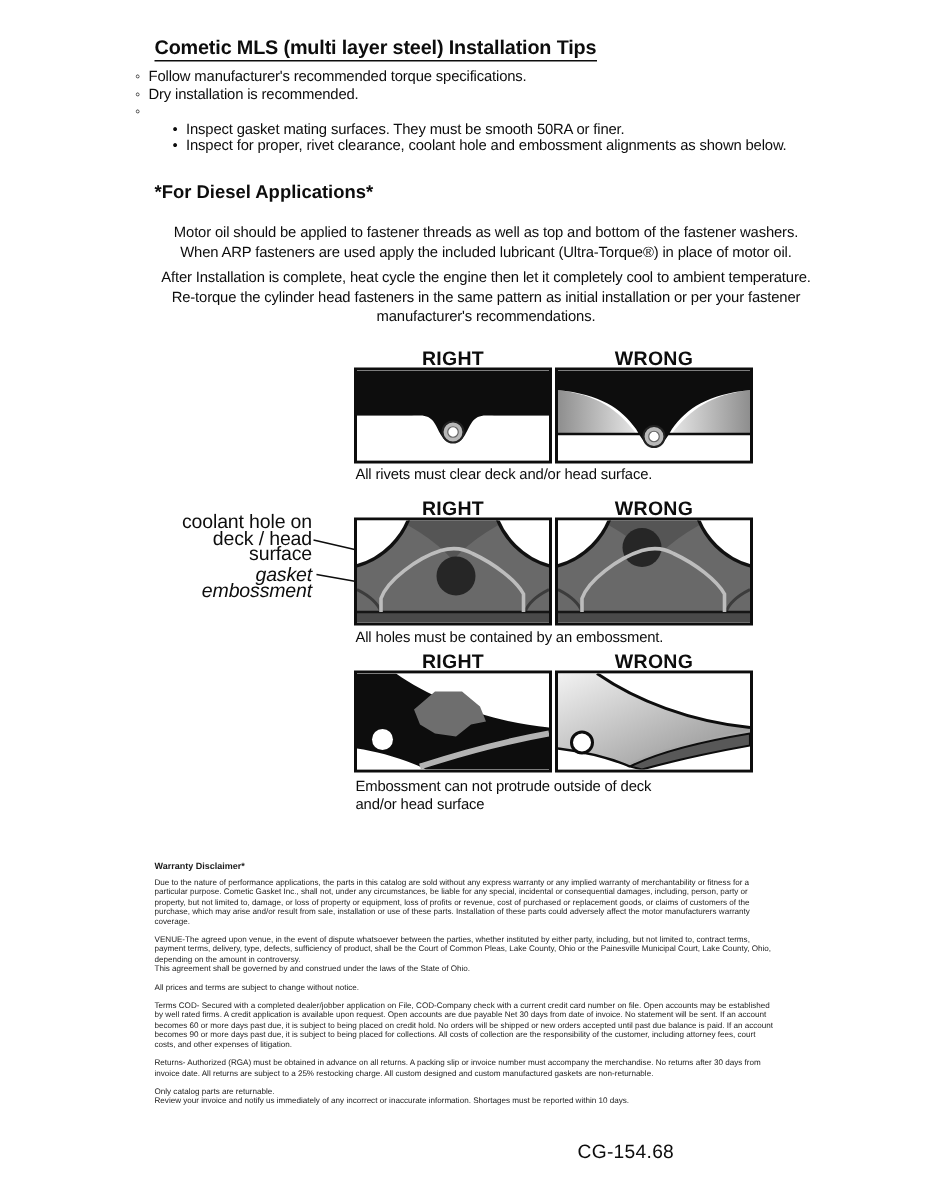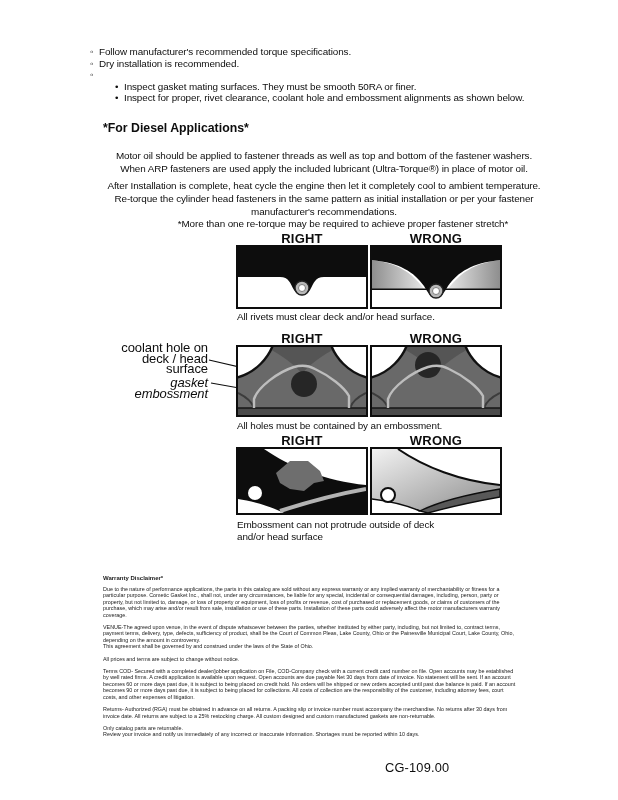--- a/index.html
+++ b/index.html
@@ -50,20 +50,21 @@
   #warranty .wh{font-size:6px;font-weight:bold;margin:0 0 5px 0;}
   #warranty p{font-size:5.4px;line-height:6.4px;margin:0 0 6px 0;white-space:pre-line;}
 
   #pagenum{position:absolute;left:385px;top:760px;font-size:12.8px;letter-spacing:0.2px;}
 </style>
 </head>
 <body>
 
 <div class="page">
 
+  <div id="title">Cometic MLS (multi layer steel) Installation Tips</div>
 
   <div id="bullets">
     <div class="b">
       <span class="m">◦</span>
       <span>Follow manufacturer's recommended torque specifications.</span>
     </div>
     <div class="b">
       <span class="m">◦</span>
       <span>Dry installation is recommended.</span>
     </div>
@@ -76,21 +77,20 @@
     </div>
     <div class="b sub">
       <span class="m">•</span>
       <span>Inspect for proper, rivet clearance, coolant hole and embossment alignments as shown below.</span>
     </div>
   </div>
 
   <div id="diesel-heading">*For Diesel Applications*</div>
   <p id="p1" class="body-p">Motor oil should be applied to fastener threads as well as top and bottom of the fastener washers. When ARP fasteners are used apply the included lubricant (Ultra-Torque®) in place of motor oil.</p>
   <p id="p2" class="body-p">After Installation is complete, heat cycle the engine then let it completely cool to ambient temperature. Re-torque the cylinder head fasteners in the same pattern as initial installation or per your fastener manufacturer's recommendations.</p>
-  <p id="note" class="body-p">*More than one re-torque may be required to achieve proper fastener stretch*</p>
 
   <div id="drow1" class="drow">
     <div class="dlab l">RIGHT</div>
     <div class="dlab r">WRONG</div>
     <div class="dpanel l">
       <svg width="128" height="60" viewBox="0 0 128 60">
         <rect width="128" height="60" fill="#fff"></rect>
         <polygon points="0,21 38,30 0,30" fill="#a8a8a8"></polygon>
         <polygon points="128,21 90,30 128,30" fill="#a8a8a8"></polygon>
         <path d="M0,0 H128 V30 H86 C77,30 76,36 72,43 C68,50 60,50 56,43 C52,36 51,30 42,30 H0 Z" fill="#0d0d0d"></path>
@@ -203,15 +203,15 @@
     <p>Due to the nature of performance applications, the parts in this catalog are sold without any express warranty or any implied warranty of merchantability or fitness for a particular purpose.  Cometic Gasket Inc., shall not, under any circumstances, be liable for any special, incidental or consequential damages, including, person, party or property, but not limited to, damage, or loss of property or equipment, loss of profits or revenue, cost of purchased or replacement goods, or claims of customers of the purchase, which may arise and/or result from sale, installation or use of these parts.  Installation of these parts could adversely affect the motor manufacturers warranty coverage.</p>
     <p>VENUE-The agreed upon venue, in the event of dispute whatsoever between the parties, whether instituted by either party, including, but not limited to, contract terms, payment terms, delivery, type, defects, sufficiency of product, shall be the Court of Common Pleas, Lake County, Ohio or the Painesville Municipal Court, Lake County, Ohio, depending on the amount in controversy.
 This agreement shall be governed by and construed under the laws of the State of Ohio.</p>
     <p>All prices and terms are subject to change without notice.</p>
     <p>Terms COD- Secured with a completed dealer/jobber application on File, COD-Company check with a current credit card number on file.  Open accounts may be established by well rated firms.  A credit application is available upon request.  Open accounts are due payable Net 30 days from date of invoice.  No statement will be sent.  If an account becomes 60 or more days past due, it is subject to being placed on credit hold.  No orders will be shipped or new orders accepted until past due balance is paid.  If an account becomes 90 or more days past due, it is subject to being placed for collections.  All costs of collection are the responsibility of the customer, including attorney fees, court costs, and other expenses of litigation.</p>
     <p>Returns- Authorized (RGA) must be obtained in advance on all returns.  A packing slip or invoice number must accompany the merchandise.  No returns after 30 days from invoice date.  All returns are subject to a 25% restocking charge.  All custom designed and custom manufactured gaskets are non-returnable.</p>
     <p>Only catalog parts are returnable.
 Review your invoice and notify us immediately of any incorrect or inaccurate information.  Shortages must be reported within 10 days.</p>
   </div>
 
-  <div id="pagenum">CG-109.00</div>
+  <div id="pagenum">CG-154.68</div>
 
 </div>
 
 </body></html>

